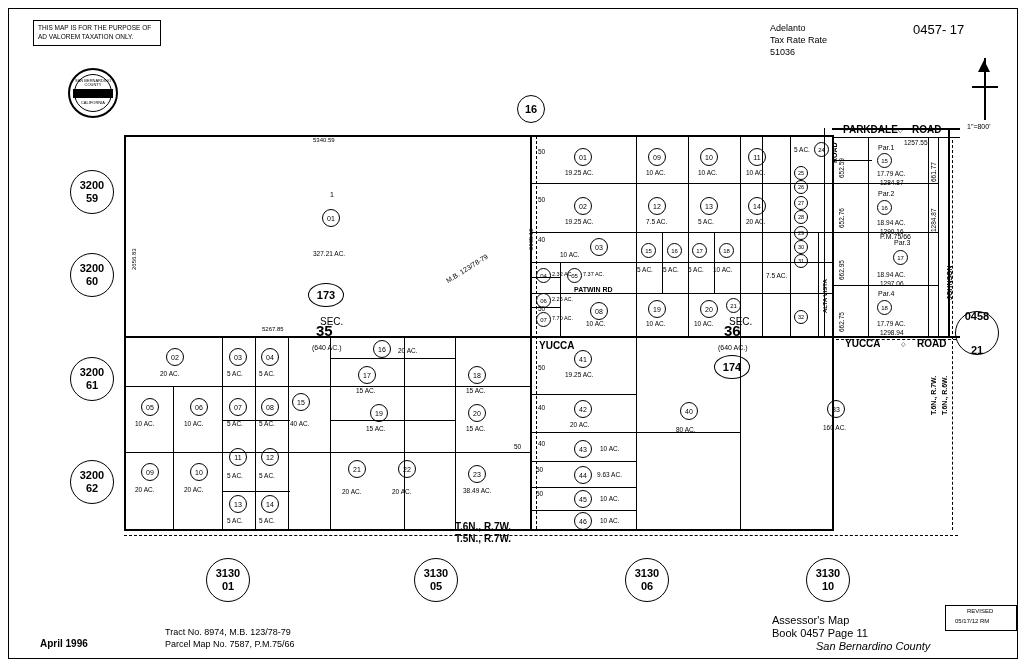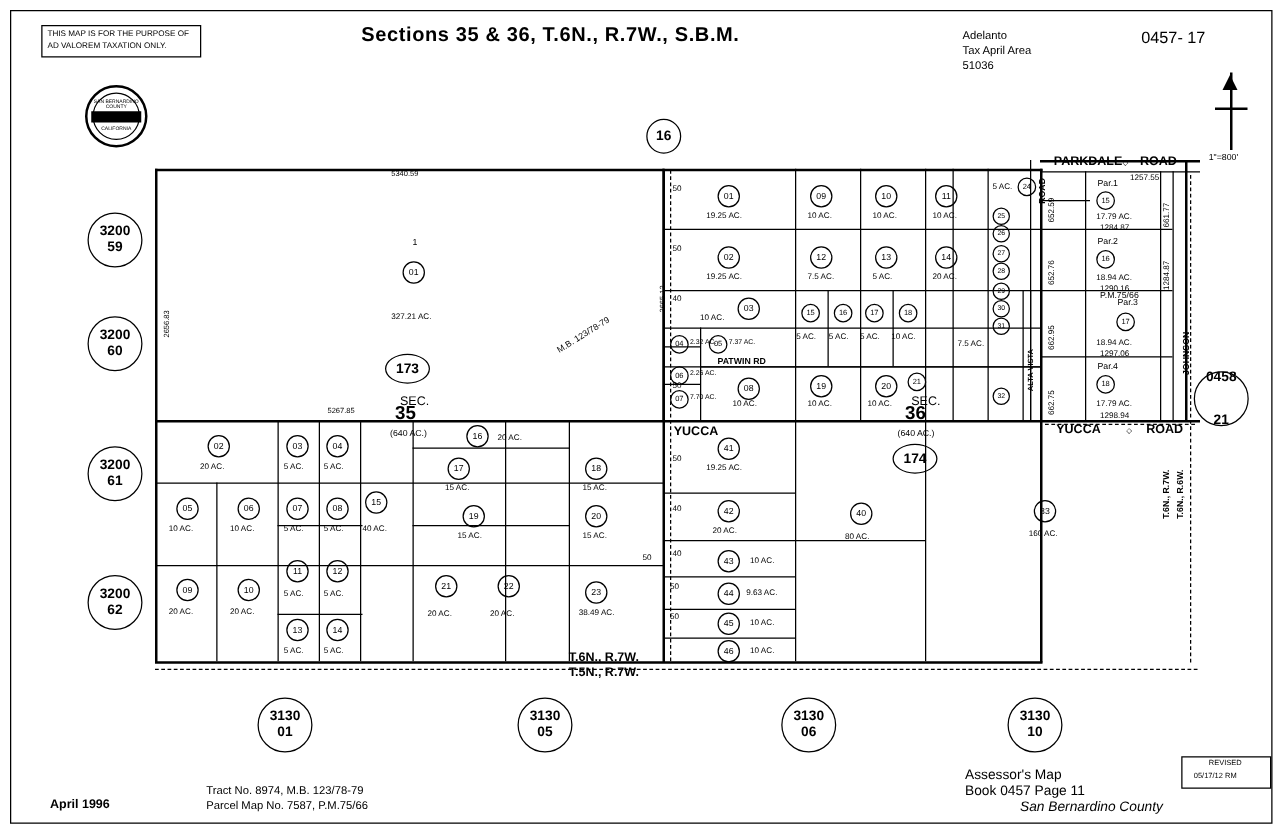--- a/index.html
+++ b/index.html
@@ -36,24 +36,23 @@
   <div class="hdr-note" style="left:33px;top:20px;width:118px;">
     <span>THIS MAP IS FOR THE PURPOSE OF AD VALOREM TAXATION ONLY.</span>
   </div>
 
   <div class="seal" style="left:68px;top:68px;">
     <div class="sealtxt">SAN BERNARDINO<br>COUNTY</div>
     <div class="sealband"></div>
     <div class="sealtxt" style="top:31px;">CALIFORNIA</div>
   </div>
 
-  <div class="txt t16 b" style="left:289px;top:20px;letter-spacing:0.5px;">Sections 35 &amp; 36, T.6N., R.7W., S.B.M.</div>
 
   <div class="txt t9" style="left:770px;top:23px;text-align:right;">Adelanto</div>
-  <div class="txt t9" style="left:770px;top:35px;">Tax April Area</div>
+  <div class="txt t9" style="left:770px;top:35px;">Tax Rate Rate</div>
   <div class="txt t9" style="left:770px;top:47px;">51036</div>
 
   <div class="txt t13" style="left:913px;top:22px;">0457- 17</div>
 
   <div class="abs" style="left:972px;top:58px;width:26px;height:62px;">
     <div class="ln" style="left:12px;top:0;width:1.5px;height:62px;"></div>
     <div class="ln" style="left:0px;top:28px;width:26px;height:1.5px;"></div>
     <div class="abs" style="left:6px;top:2px;width:0;height:0;border-left:6px solid transparent;border-right:6px solid transparent;border-bottom:12px solid #000;"></div>
   </div>
   <div class="txt t7" style="left:967px;top:123px;">1"=800'</div>
@@ -160,21 +159,21 @@
     <span>05</span>
   </div>
   <div class="book" style="left:625px;top:558px;">
     <span>3130</span>
     <span>06</span>
   </div>
   <div class="book" style="left:806px;top:558px;">
     <span>3130</span>
     <span>10</span>
   </div>
-  <div class="book" style="left:955px;top:297px;gap:21px;">
+  <div class="book" style="left:955px;top:311px;gap:21px;">
     <span>0458</span>
     <span>21</span>
   </div>
 
   <div class="bigcirc" style="left:517px;top:95px;">
     <span>16</span>
   </div>
 
   <div class="bigcirc" style="left:308px;top:283px;width:34px;height:22px;border-radius:50%;">
     <span>173</span>

